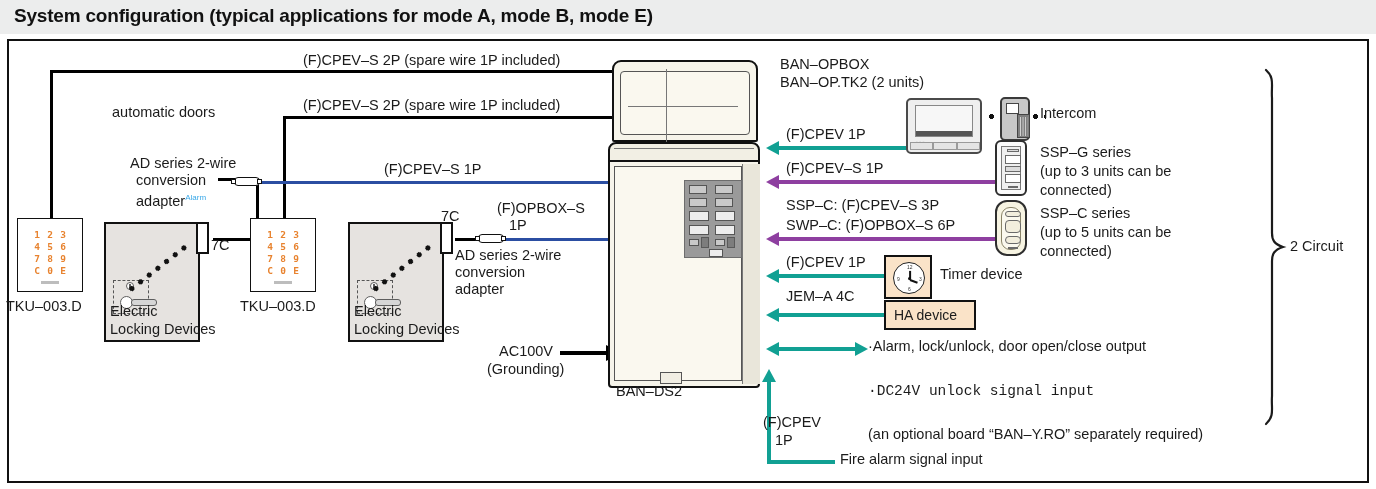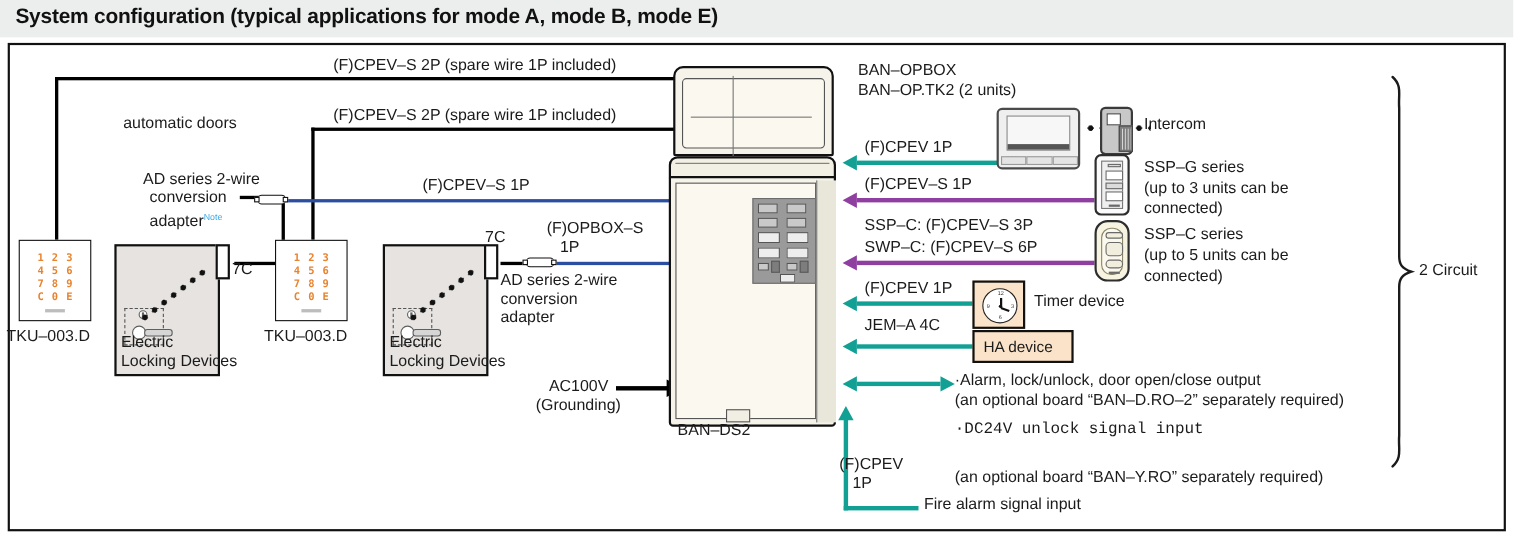--- a/index.html
+++ b/index.html
@@ -243,21 +243,21 @@
   </div>
   <div class="adcon" style="left:474px;top:234px;">
     <div class="body"></div>
     <div class="pin" style="left:1px;"></div>
     <div class="pin" style="left:27px;"></div>
   </div>
 
   <div class="t" style="left:130px;top:155px;">AD series 2-wire</div>
   <div class="t" style="left:136px;top:172px;">conversion</div>
   <div class="t" style="left:136px;top:189px;">
-    <span>adapter</span><span class="sup-note">Note</span>
+    <span>adapter</span><span class="sup-note">Alarm</span>
   </div>
 
   <div class="t" style="left:455px;top:247px;">AD series 2-wire</div>
   <div class="t" style="left:455px;top:264px;">conversion</div>
   <div class="t" style="left:455px;top:281px;">adapter</div>
 
   <div class="t" style="left:112px;top:104px;">automatic doors</div>
 
   <div class="t" style="left:303px;top:52px;">(F)CPEV–S 2P (spare wire 1P included)</div>
   <div class="t" style="left:303px;top:97px;">(F)CPEV–S 2P (spare wire 1P included)</div>
@@ -301,21 +301,21 @@
   <div class="ah ah-l" style="left:766px;top:141px;"></div>
   <div class="t" style="left:786px;top:126px;">(F)CPEV 1P</div>
 
   <div class="w wh purple" style="left:779px;top:180px;width:216px;height:4px;"></div>
   <div class="ah ah-l purple-h" style="left:766px;top:175px;"></div>
   <div class="t" style="left:786px;top:160px;">(F)CPEV–S 1P</div>
 
   <div class="w wh purple" style="left:779px;top:237px;width:216px;height:4px;"></div>
   <div class="ah ah-l purple-h" style="left:766px;top:232px;"></div>
   <div class="t" style="left:786px;top:197px;">SSP–C: (F)CPEV–S 3P</div>
-  <div class="t" style="left:786px;top:217px;">SWP–C: (F)CPEV–S 6P</div>
+  <div class="t" style="left:786px;top:217px;">SWP–C: (F)OPBOX–S 6P</div>
 
   <div class="w wh teal" style="left:779px;top:274px;width:106px;height:4px;"></div>
   <div class="ah ah-l" style="left:766px;top:269px;"></div>
   <div class="t" style="left:786px;top:254px;">(F)CPEV 1P</div>
 
   <div class="w wh teal" style="left:779px;top:313px;width:106px;height:4px;"></div>
   <div class="ah ah-l" style="left:766px;top:308px;"></div>
   <div class="t" style="left:786px;top:288px;">JEM–A  4C</div>
 
   <div class="w wh teal" style="left:779px;top:347px;width:76px;height:4px;"></div>
@@ -386,21 +386,20 @@
       <div class="cdot"></div>
     </div>
   </div>
   <div class="t" style="left:940px;top:266px;">Timer device</div>
 
   <div id="ha">
     <span>HA device</span>
   </div>
 
   <div class="t" style="left:868px;top:338px;">·Alarm, lock/unlock, door open/close output</div>
-  <div class="t" style="left:868px;top:356px;"> (an optional board “BAN–D.RO–2” separately required)</div>
   <div class="t" style="left:868px;top:383px;font-family:Liberation Mono, monospace;">·DC24V unlock signal input</div>
   <div class="t" style="left:868px;top:426px;"> (an optional board “BAN–Y.RO” separately required)</div>
 
   <div id="brace">
     <svg width="26" height="358" viewBox="0 0 26 358" fill="none" xmlns="http://www.w3.org/2000/svg">
       <path d="M4 2 C 13 10, 9 18, 10 30 L10 165 C10 172, 12 176, 21 179 C12 182, 10 186, 10 193 L10 328 C9 340, 13 348, 4 356" stroke="#1b1b1b" stroke-width="2.2" fill="none" stroke-linecap="round"></path>
     </svg>
   </div>
   <div id="brace-lbl">2 Circuit</div>
 

